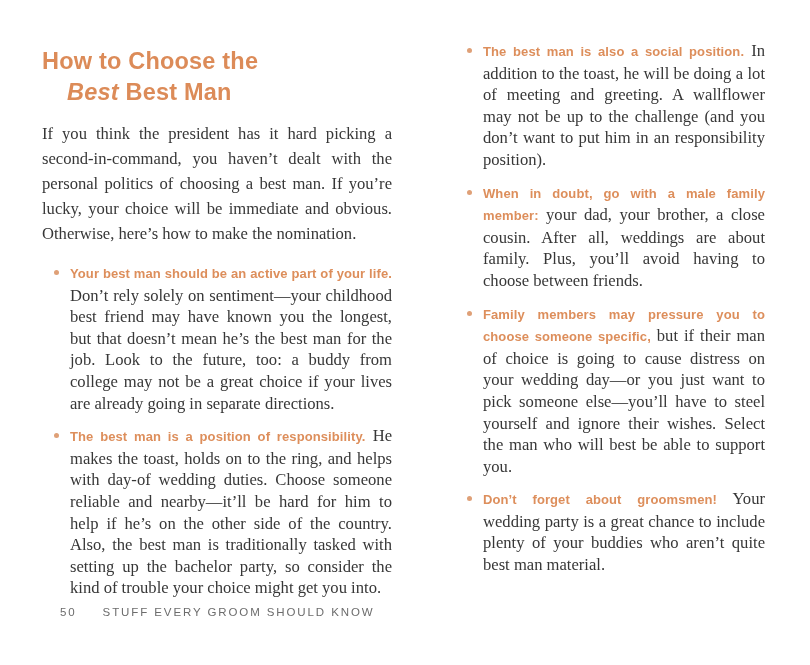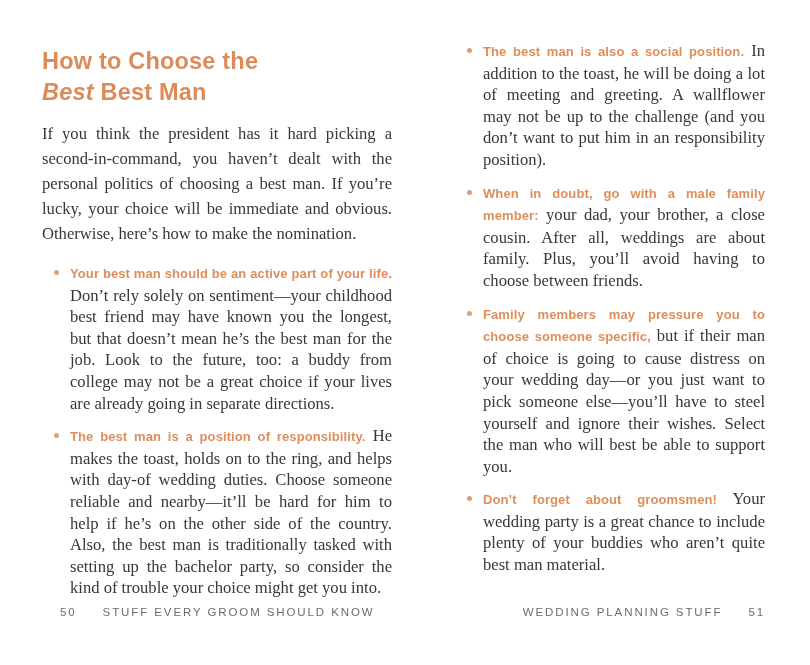--- a/index.html
+++ b/index.html
@@ -35,20 +35,21 @@
   .title {
     margin: 0 0 13px 0;
     font-family: "Liberation Sans", sans-serif;
     font-weight: bold;
     font-size: 23.5px;
     line-height: 31px;
     letter-spacing: 0.2px;
     color: #dc8b58;
   }
   .title em {
+    margin-left: 25px;
   }
   .intro {
     margin: 13px 0 9px 0;
     font-size: 16.6px;
     line-height: 25px;
     text-align: justify;
     color: #373737;
     hyphens: auto;
   }
   .bullets {
@@ -134,19 +135,15 @@
   <div class="bullet"><span class="dot"></span><span class="lead">The best man is also a social position.</span><span class="btext"> In addition to the toast, he will be doing a lot of meeting and greeting. A wallflower may not be up to the challenge (and you don’t want to put him in an responsibility position).</span></div>
 
 
   <div class="bullet"><span class="dot"></span><span class="lead">When in doubt, go with a male family member:</span><span class="btext"> your dad, your brother, a close cousin. After all, weddings are about family. Plus, you’ll avoid having to choose between friends.</span></div>
 
   <div class="bullet"><span class="dot"></span><span class="lead">Family members may pressure you to choose someone specific,</span><span class="btext"> but if their man of choice is going to cause distress on your wedding day—or you just want to pick someone else—you’ll have to steel yourself and ignore their wishes. Select the man who will best be able to support you.</span></div>
 
   <div class="bullet"><span class="dot"></span><span class="lead">Don’t forget about groomsmen!</span><span class="btext"> Your wedding party is a great chance to include plenty of your buddies who aren’t quite best man material.</span></div>
 </div>
     </div>
-    <div class="footer footer-right">
-      <span class="running">WEDDING PLANNING STUFF</span>
-      <span class="pagenum">51</span>
-    </div>
   </div>
 
 </div>
 
 </body></html>

